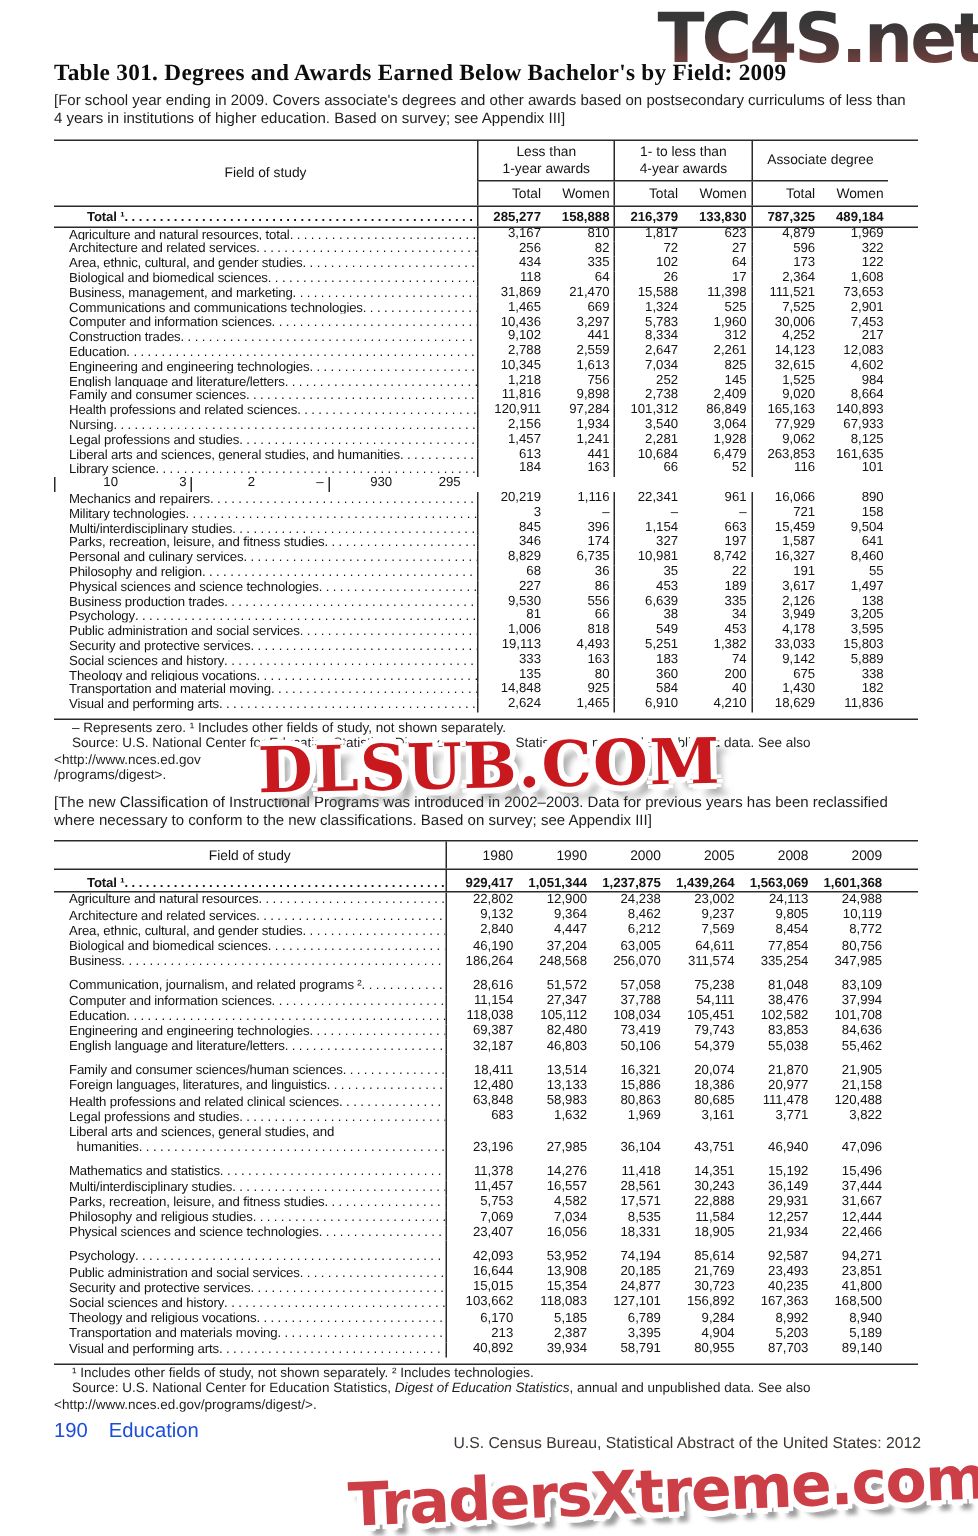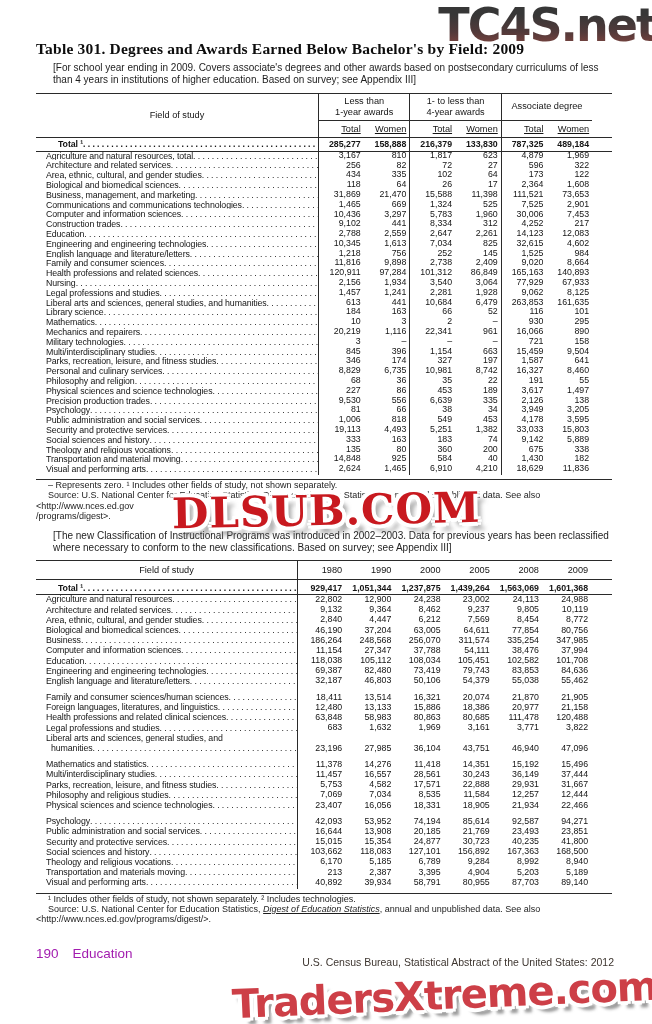--- a/index.html
+++ b/index.html
@@ -3,21 +3,21 @@
 <meta charset="utf-8">
 <style>
   html,body{margin:0;padding:0;background:#888;}
   .page{position:relative;width:652px;height:1024px;background:#fff;overflow:hidden;
         font-family:"Liberation Sans",sans-serif;color:#161616;}
   .content{position:absolute;left:36px;top:40px;width:576px;}
 
   
   .tbl-title{font-family:"Liberation Serif",serif;font-weight:700;font-size:15.5px;
              line-height:1.15;margin:0 0 4px 0;letter-spacing:.2px;color:#0d0d0d;}
-  .tbl-note{font-size:10px;line-height:1.24;margin:0 0 6px 17px;color:#1d1d1d;}
+  .tbl-note{font-size:10px;line-height:1.24;margin:0 0 6px 0;color:#1d1d1d;}
 
   
   .tbl{width:576px;font-size:8.8px;line-height:1.1;color:#141414;}
   .tr{display:flex;align-items:stretch;}
   .tr::after{content:"";width:20px;flex:0 0 20px;}
   .td{box-sizing:border-box;display:flex;justify-content:flex-end;align-items:flex-end;
       padding:0 3px 1px 0;overflow:hidden;}
   .gs{border-left:1px solid #2a2a2a;}
   .td-label{box-sizing:border-box;display:flex;flex-direction:column;justify-content:flex-end;
             padding:0 0 1px 10px;overflow:hidden;letter-spacing:-.1px;}
@@ -39,44 +39,44 @@
   .thead::after{content:"";width:20px;flex:0 0 20px;}
   .fh{width:282px;flex:0 0 282px;display:flex;align-items:center;justify-content:center;
       font-size:9.2px;}
   .hgs{display:flex;flex-direction:column;}
   .hg-row{display:flex;border-bottom:1px solid #2a2a2a;height:26px;}
   .hg{width:91.4px;flex:0 0 91.4px;box-sizing:border-box;border-left:1px solid #2a2a2a;
       display:flex;align-items:center;justify-content:center;text-align:center;
       white-space:pre-line;font-size:9.2px;line-height:1.15;}
   .hs-row{display:flex;height:16px;}
   .hs{width:45.7px;flex:0 0 45.7px;box-sizing:border-box;display:flex;justify-content:flex-end;
-      align-items:center;padding-right:3px;font-size:9.2px;text-decoration:underline;}
+      align-items:center;padding-right:3px;font-size:9.2px;}
 
   
   .t302 .td-label{width:261px;flex:0 0 261px;}
   .t302 .td{width:49.2px;flex:0 0 49.2px;padding-right:4px;}
   .t302 .tr{height:10.2px;}
   .t302 .tr.gap{height:16.2px;}
   .t302 .tr.two{height:20.4px;}
   .t302 .tr.total{height:14px;}
   .t302 .tr.total .td-label{padding-left:22px;}
   .thead2{display:flex;border-top:1.5px solid #2a2a2a;border-bottom:1px solid #2a2a2a;height:18px;}
   .thead2::after{content:"";width:20px;flex:0 0 20px;}
   .fh2{width:261px;flex:0 0 261px;display:flex;align-items:center;justify-content:center;font-size:9.2px;}
   .yh{width:49.2px;flex:0 0 49.2px;box-sizing:border-box;display:flex;justify-content:flex-end;
       align-items:center;padding-right:4px;font-size:9.2px;}
 
   
   .fnblock{margin-top:0;}
   .fnote{font-size:9px;line-height:1.16;margin:0;text-indent:12px;color:#1d1d1d;}
-  .fnote .it{font-style:italic;text-decoration:underline;}
+  .fnote .it{font-style:italic;}
   .sec302{margin-top:8px;}
 
   
-  .page-footer{position:absolute;left:36px;top:946px;font-size:13.5px;color:#a21caf;}
+  .page-footer{position:absolute;left:36px;top:946px;font-size:13.5px;color:#1d4ed8;}
   .page-footer .pgnum{margin-right:14px;}
   .census{position:absolute;right:38px;top:956px;font-size:10.5px;color:#3e3630;}
 
   
   .wm{position:absolute;z-index:6;pointer-events:none;white-space:nowrap;}
   .wm-top{top:-2px;right:-4px;font-family:"DejaVu Sans",sans-serif;font-weight:900;
           font-size:46px;letter-spacing:-2px;
           background:linear-gradient(180deg,#2f2f2f 30%,#4a3232 62%,#84403a 95%);
           -webkit-background-clip:text;background-clip:text;color:transparent;opacity:.96;}
   .wm-mid{top:486px;left:172px;font-family:"DejaVu Serif",serif;font-weight:900;
@@ -369,26 +369,20 @@
                 </div>
               </div>
               <div class="td gs">184</div>
               <div class="td">163</div>
               <div class="td gs">66</div>
               <div class="td">52</div>
               <div class="td gs">116</div>
               <div class="td">101</div>
             </div>
             <div class="tr">
-              <div class="td-label">
-                <div class="lline">
-                  <span class="lt">Mathematics</span>
-                  <span class="leader"></span>
-                </div>
-              </div>
               <div class="td gs">10</div>
               <div class="td">3</div>
               <div class="td gs">2</div>
               <div class="td">–</div>
               <div class="td gs">930</div>
               <div class="td">295</div>
             </div>
             <div class="tr">
               <div class="td-label">
                 <div class="lline">
@@ -483,21 +477,21 @@
               <div class="td gs">227</div>
               <div class="td">86</div>
               <div class="td gs">453</div>
               <div class="td">189</div>
               <div class="td gs">3,617</div>
               <div class="td">1,497</div>
             </div>
             <div class="tr">
               <div class="td-label">
                 <div class="lline">
-                  <span class="lt">Precision production trades</span>
+                  <span class="lt">Business production trades</span>
                   <span class="leader"></span>
                 </div>
               </div>
               <div class="td gs">9,530</div>
               <div class="td">556</div>
               <div class="td gs">6,639</div>
               <div class="td">335</div>
               <div class="td gs">2,126</div>
               <div class="td">138</div>
             </div>
@@ -699,20 +693,34 @@
                   <span class="leader"></span>
                 </div>
               </div>
               <div class="td gs">186,264</div>
               <div class="td">248,568</div>
               <div class="td">256,070</div>
               <div class="td">311,574</div>
               <div class="td">335,254</div>
               <div class="td">347,985</div>
             </div>
+            <div class="tr gap">
+              <div class="td-label">
+                <div class="lline">
+                  <span class="lt">Communication, journalism, and related programs ²</span>
+                  <span class="leader"></span>
+                </div>
+              </div>
+              <div class="td gs">28,616</div>
+              <div class="td">51,572</div>
+              <div class="td">57,058</div>
+              <div class="td">75,238</div>
+              <div class="td">81,048</div>
+              <div class="td">83,109</div>
+            </div>
             <div class="tr">
               <div class="td-label">
                 <div class="lline">
                   <span class="lt">Computer and information sciences</span>
                   <span class="leader"></span>
                 </div>
               </div>
               <div class="td gs">11,154</div>
               <div class="td">27,347</div>
               <div class="td">37,788</div>

